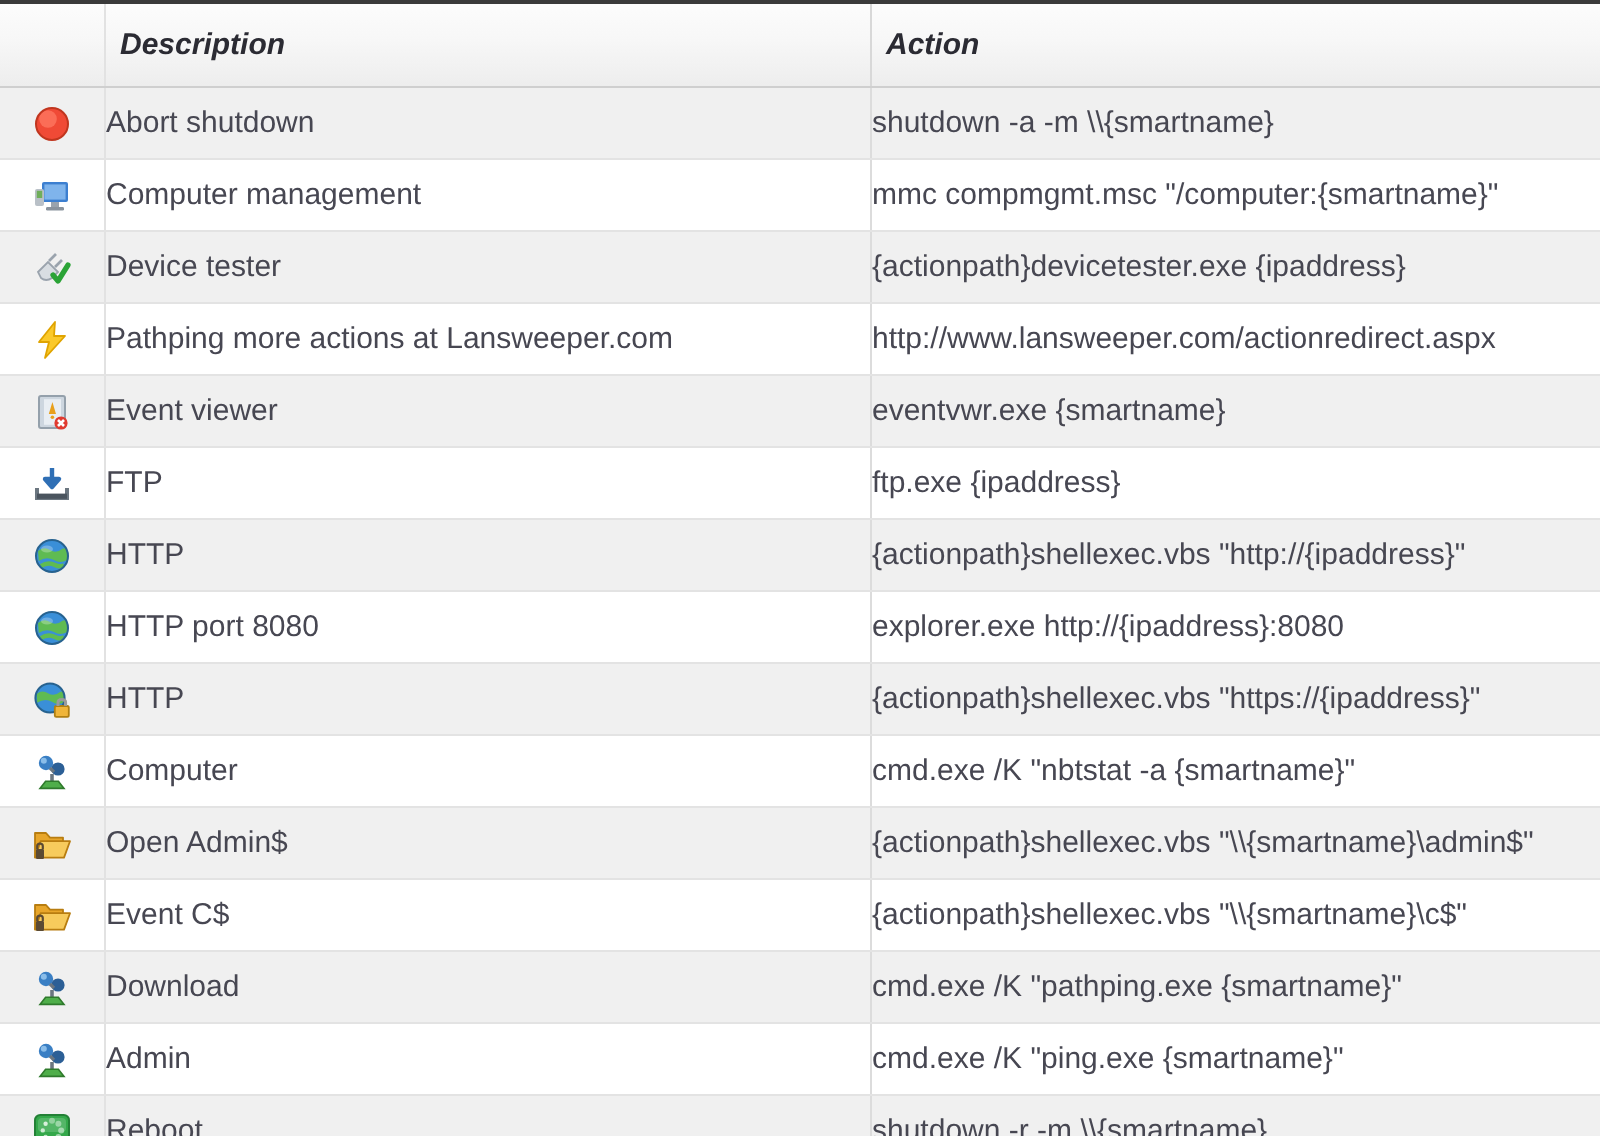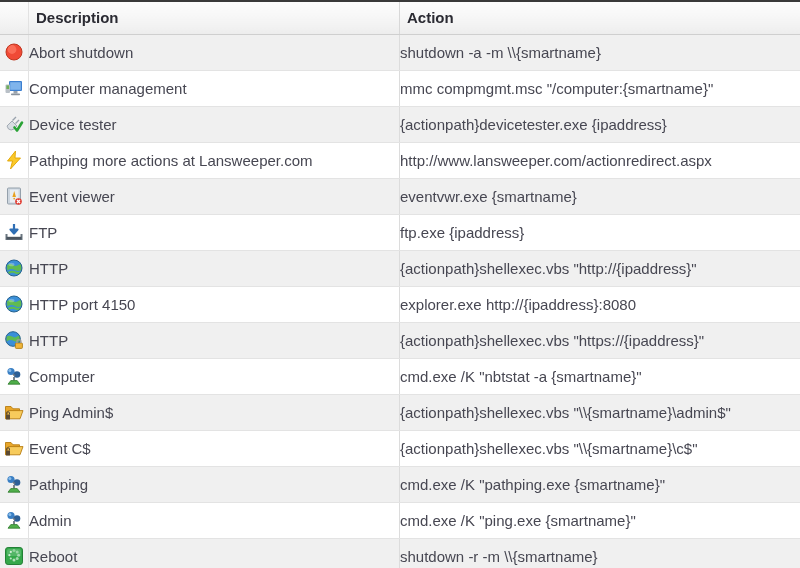--- a/index.html
+++ b/index.html
@@ -21,30 +21,31 @@
     border-collapse: collapse;
     table-layout: fixed;
   }
 
   
   .grid thead tr {
     height: 33px;
   }
   .grid thead th {
     margin: 0;
-    padding: 0;
+    padding: 12px;
     background: linear-gradient(to bottom, #fcfcfc 0%, #f7f7f7 45%, #ededed 100%);
     border-top: 2px solid #3a3a3a;
     border-bottom: 1px solid #cfcfcf;
     font-size: 15px;
     font-weight: bold;
     color: #2b2b33;
     text-align: left;
     vertical-align: middle;
     white-space: nowrap;
+    font-style: italic;
   }
   th.col-icon-head {
     width: 28px;
     border-right: 1px solid #e2e2e2;
   }
   th.col-desc-head {
     width: 363px;
     padding-left: 7px !important;
     border-right: 1px solid #d8d8d8;
   }
@@ -177,21 +178,21 @@
         <td class="cell-action">{actionpath}shellexec.vbs "http://{ipaddress}"</td>
       </tr>
       <tr class="stripe-b">
         <td class="cell-icon"><span class="icon-wrap"><svg width="20" height="20" viewBox="0 0 20 20">
               <circle cx="10" cy="10" r="8" fill="#3a8fd8"></circle>
               <path d="M3 7.5 Q6 5 9 7 Q12 9 15 6.5 Q17 5.5 17.6 7.5 L17.6 12 Q14 14 11 12 Q7 10 3.4 12.5 Z" fill="#5fbb52"></path>
               <path d="M4.5 15 Q8 12.8 11.5 14.5 Q14 15.8 16 14.5" fill="none" stroke="#5fbb52" stroke-width="2.2"></path>
               <circle cx="10" cy="10" r="8" fill="none" stroke="#27628f" stroke-width="1"></circle>
               <ellipse cx="7.5" cy="6.5" rx="3" ry="1.8" fill="#ffffff" opacity=".28"></ellipse>
             </svg></span></td>
-        <td class="cell-desc">HTTP port 4150</td>
+        <td class="cell-desc">HTTP port 8080</td>
         <td class="cell-action">explorer.exe http://{ipaddress}:8080</td>
       </tr>
       <tr class="stripe-a">
         <td class="cell-icon"><span class="icon-wrap"><svg width="20" height="20" viewBox="0 0 20 20">
               <circle cx="9" cy="9" r="7.3" fill="#3a8fd8"></circle>
               <path d="M2.3 7 Q5 4.8 8 6.6 Q11 8.5 14 6 Q15.6 5.2 16.2 7 L16.2 11 Q13 12.9 10.2 11 Q6.4 8.7 2.6 11.4 Z" fill="#5fbb52"></path>
               <circle cx="9" cy="9" r="7.3" fill="none" stroke="#27628f" stroke-width="1"></circle>
               <rect x="11.4" y="13" width="7" height="5.4" rx="0.8" fill="#f0b53a" stroke="#b07f14" stroke-width=".9"></rect>
               <path d="M13 13 L13 11.3 Q13 9.8 14.9 9.8 Q16.8 9.8 16.8 11.3 L16.8 13" fill="none" stroke="#9a9a9a" stroke-width="1.5"></path>
             </svg></span></td>
@@ -210,21 +211,21 @@
         <td class="cell-desc">Computer</td>
         <td class="cell-action">cmd.exe /K "nbtstat -a {smartname}"</td>
       </tr>
       <tr class="stripe-a">
         <td class="cell-icon"><span class="icon-wrap"><svg width="20" height="20" viewBox="0 0 20 20">
               <path d="M1.5 16.5 L1.5 4.5 L7 4.5 L9 6.8 L15.5 6.8 L15.5 9 L4.5 9 Z" fill="#e8a62a" stroke="#b87d10" stroke-width=".9" stroke-linejoin="round"></path>
               <path d="M4.3 8.6 L19 8.6 L16 16.8 L1.5 16.8 Z" fill="#f7cb5c" stroke="#b87d10" stroke-width=".9" stroke-linejoin="round"></path>
               <rect x="2" y="12.5" width="4" height="5" rx="0.6" fill="#5b4a33"></rect>
               <path d="M2.6 12.5 L2.6 11 Q2.6 9.8 4 9.8 Q5.4 9.8 5.4 11 L5.4 12.5" fill="none" stroke="#5b4a33" stroke-width="1.1"></path>
             </svg></span></td>
-        <td class="cell-desc">Ping Admin$</td>
+        <td class="cell-desc">Open Admin$</td>
         <td class="cell-action">{actionpath}shellexec.vbs "\\{smartname}\admin$"</td>
       </tr>
       <tr class="stripe-b">
         <td class="cell-icon"><span class="icon-wrap"><svg width="20" height="20" viewBox="0 0 20 20">
               <path d="M1.5 16.5 L1.5 4.5 L7 4.5 L9 6.8 L15.5 6.8 L15.5 9 L4.5 9 Z" fill="#e8a62a" stroke="#b87d10" stroke-width=".9" stroke-linejoin="round"></path>
               <path d="M4.3 8.6 L19 8.6 L16 16.8 L1.5 16.8 Z" fill="#f7cb5c" stroke="#b87d10" stroke-width=".9" stroke-linejoin="round"></path>
               <rect x="2" y="12.5" width="4" height="5" rx="0.6" fill="#5b4a33"></rect>
               <path d="M2.6 12.5 L2.6 11 Q2.6 9.8 4 9.8 Q5.4 9.8 5.4 11 L5.4 12.5" fill="none" stroke="#5b4a33" stroke-width="1.1"></path>
             </svg></span></td>
         <td class="cell-desc">Event C$</td>
@@ -232,21 +233,21 @@
       </tr>
       <tr class="stripe-a">
         <td class="cell-icon"><span class="icon-wrap"><svg width="20" height="20" viewBox="0 0 20 20">
               <circle cx="7" cy="5.5" r="3.6" fill="#3a7fc4"></circle>
               <circle cx="5.9" cy="4.4" r="1.5" fill="#9fcdf2" opacity=".8"></circle>
               <circle cx="13" cy="8.5" r="3.3" fill="#2c5f96"></circle>
               <path d="M9 8 L11 10" stroke="#6b7680" stroke-width="1.6"></path>
               <path d="M10 11 L10 14.5" stroke="#6b7680" stroke-width="1.8"></path>
               <path d="M4 18.2 L16 18.2 L13.2 14.6 L6.8 14.6 Z" fill="#4fae4a" stroke="#2f7a2c" stroke-width=".8"></path>
             </svg></span></td>
-        <td class="cell-desc">Pathping</td>
+        <td class="cell-desc">Download</td>
         <td class="cell-action">cmd.exe /K "pathping.exe {smartname}"</td>
       </tr>
       <tr class="stripe-b">
         <td class="cell-icon"><span class="icon-wrap"><svg width="20" height="20" viewBox="0 0 20 20">
               <circle cx="7" cy="5.5" r="3.6" fill="#3a7fc4"></circle>
               <circle cx="5.9" cy="4.4" r="1.5" fill="#9fcdf2" opacity=".8"></circle>
               <circle cx="13" cy="8.5" r="3.3" fill="#2c5f96"></circle>
               <path d="M9 8 L11 10" stroke="#6b7680" stroke-width="1.6"></path>
               <path d="M10 11 L10 14.5" stroke="#6b7680" stroke-width="1.8"></path>
               <path d="M4 18.2 L16 18.2 L13.2 14.6 L6.8 14.6 Z" fill="#4fae4a" stroke="#2f7a2c" stroke-width=".8"></path>

